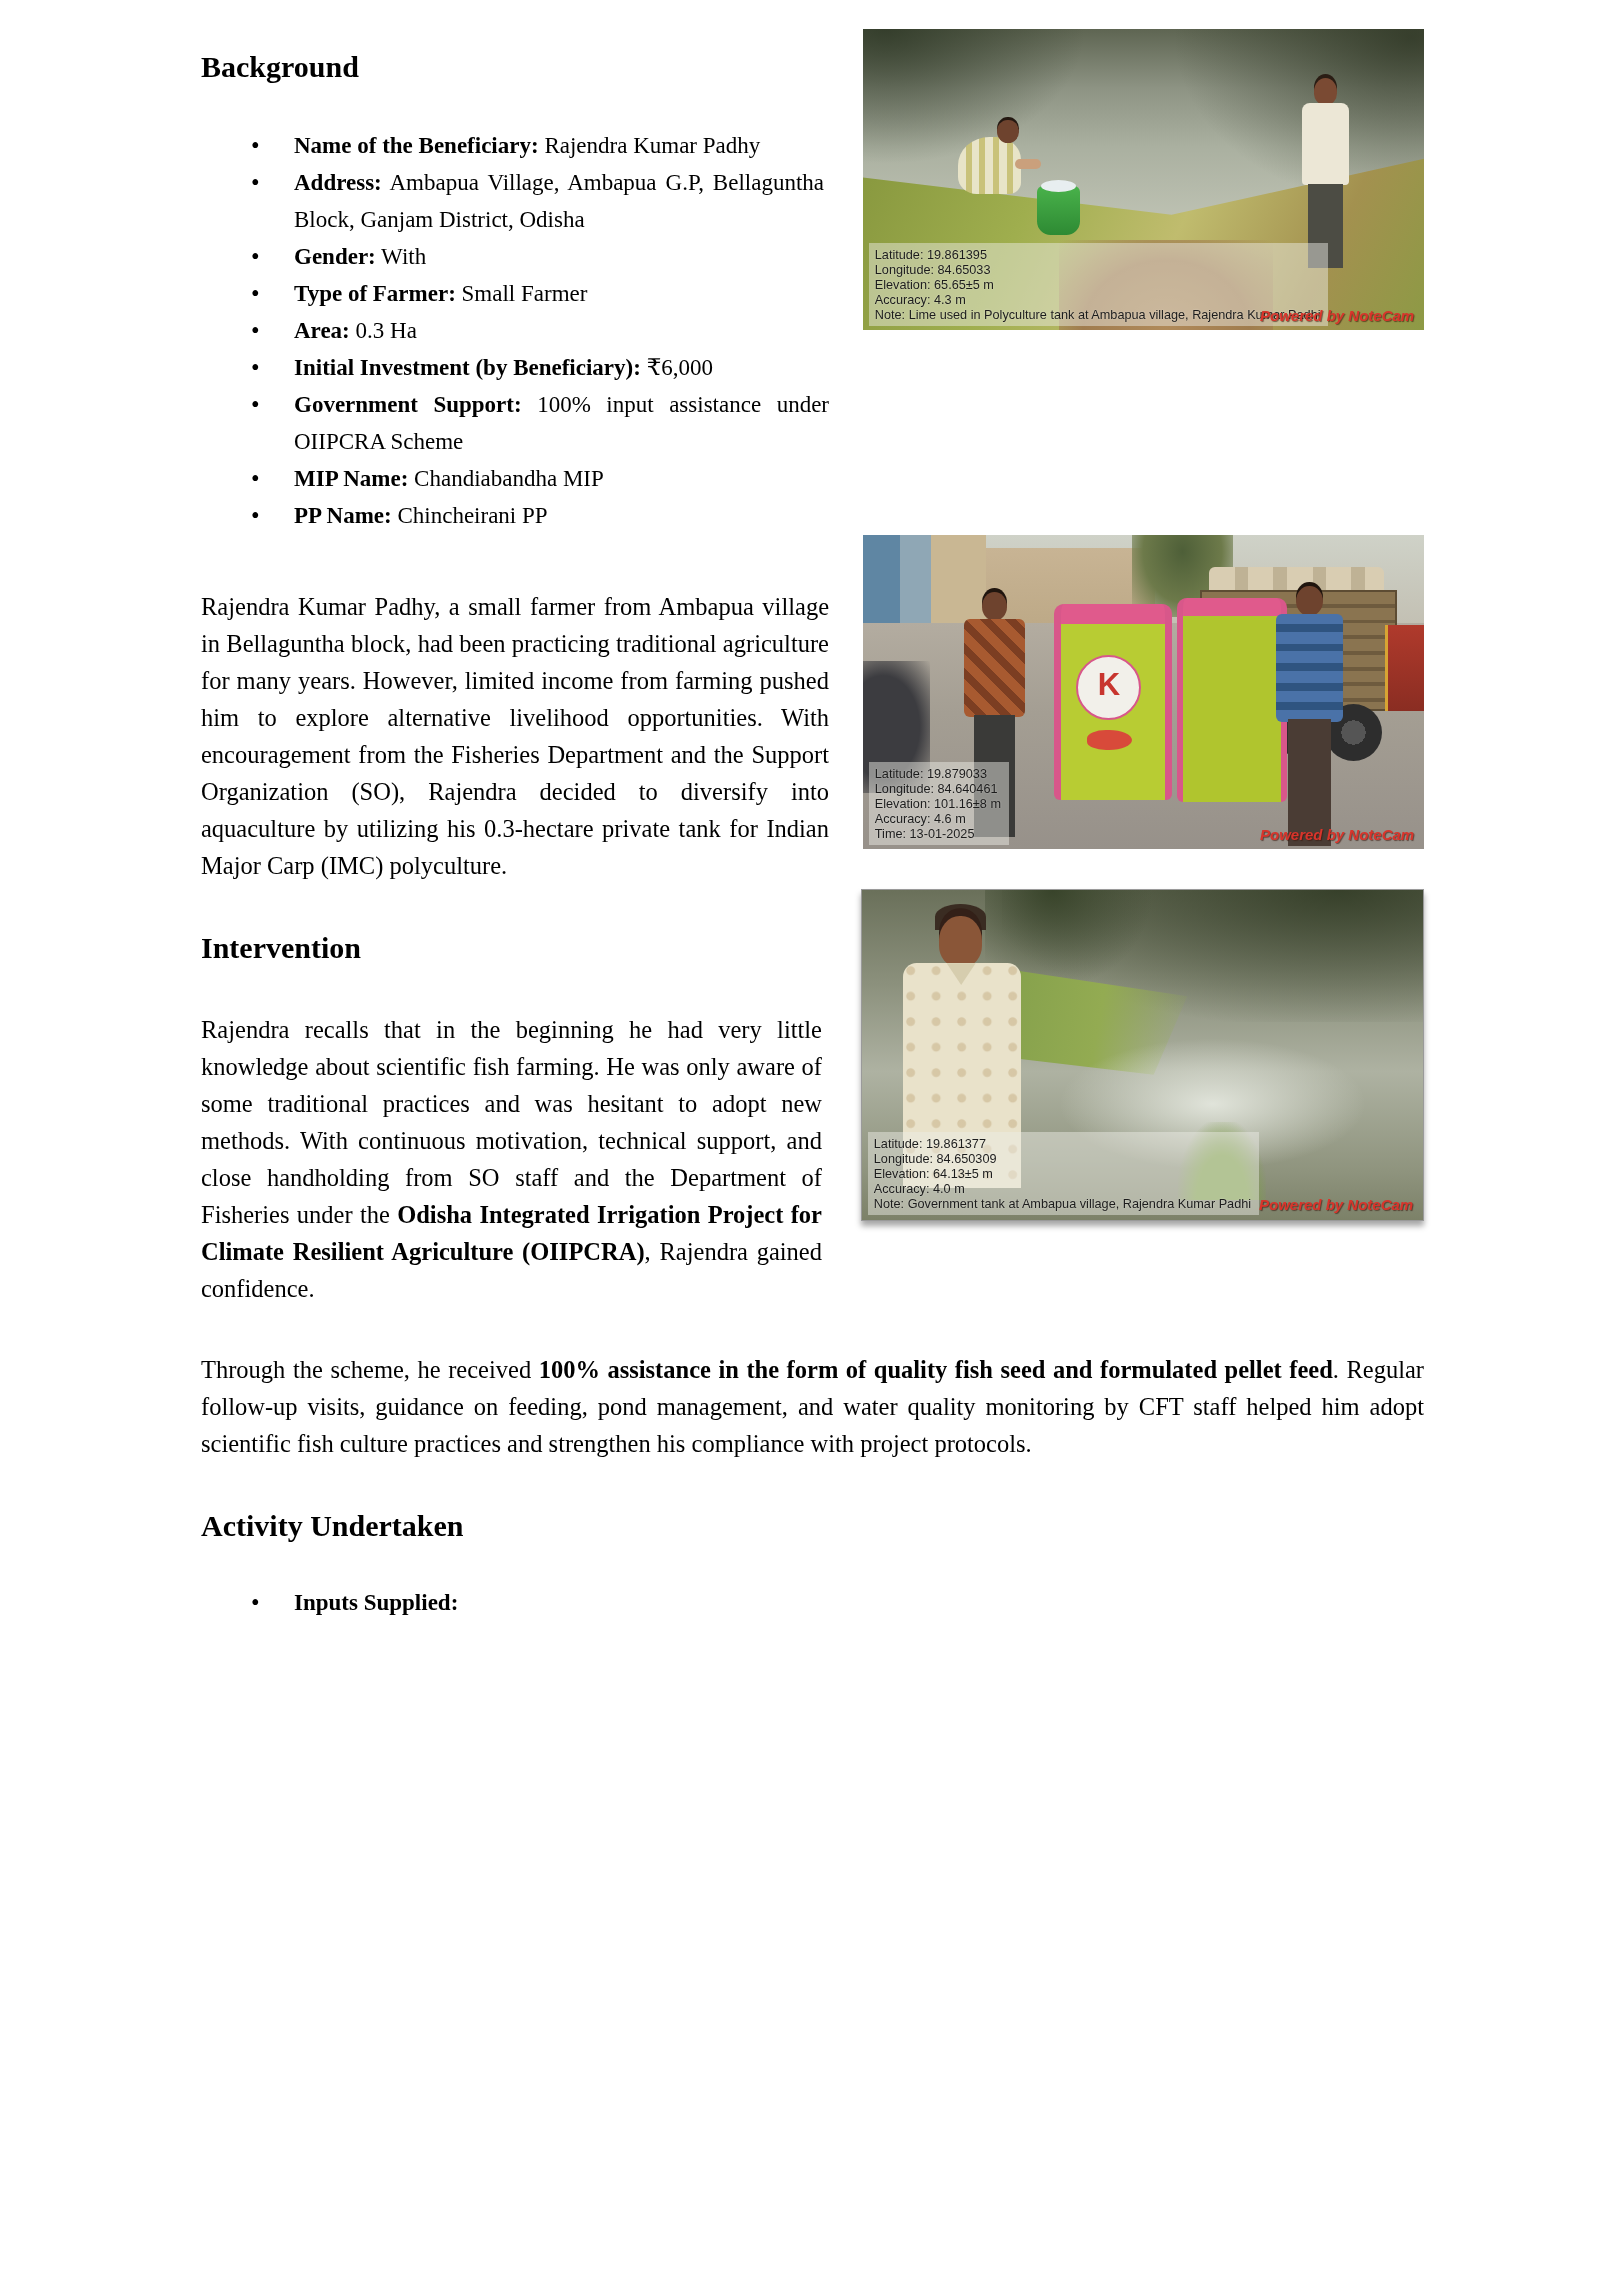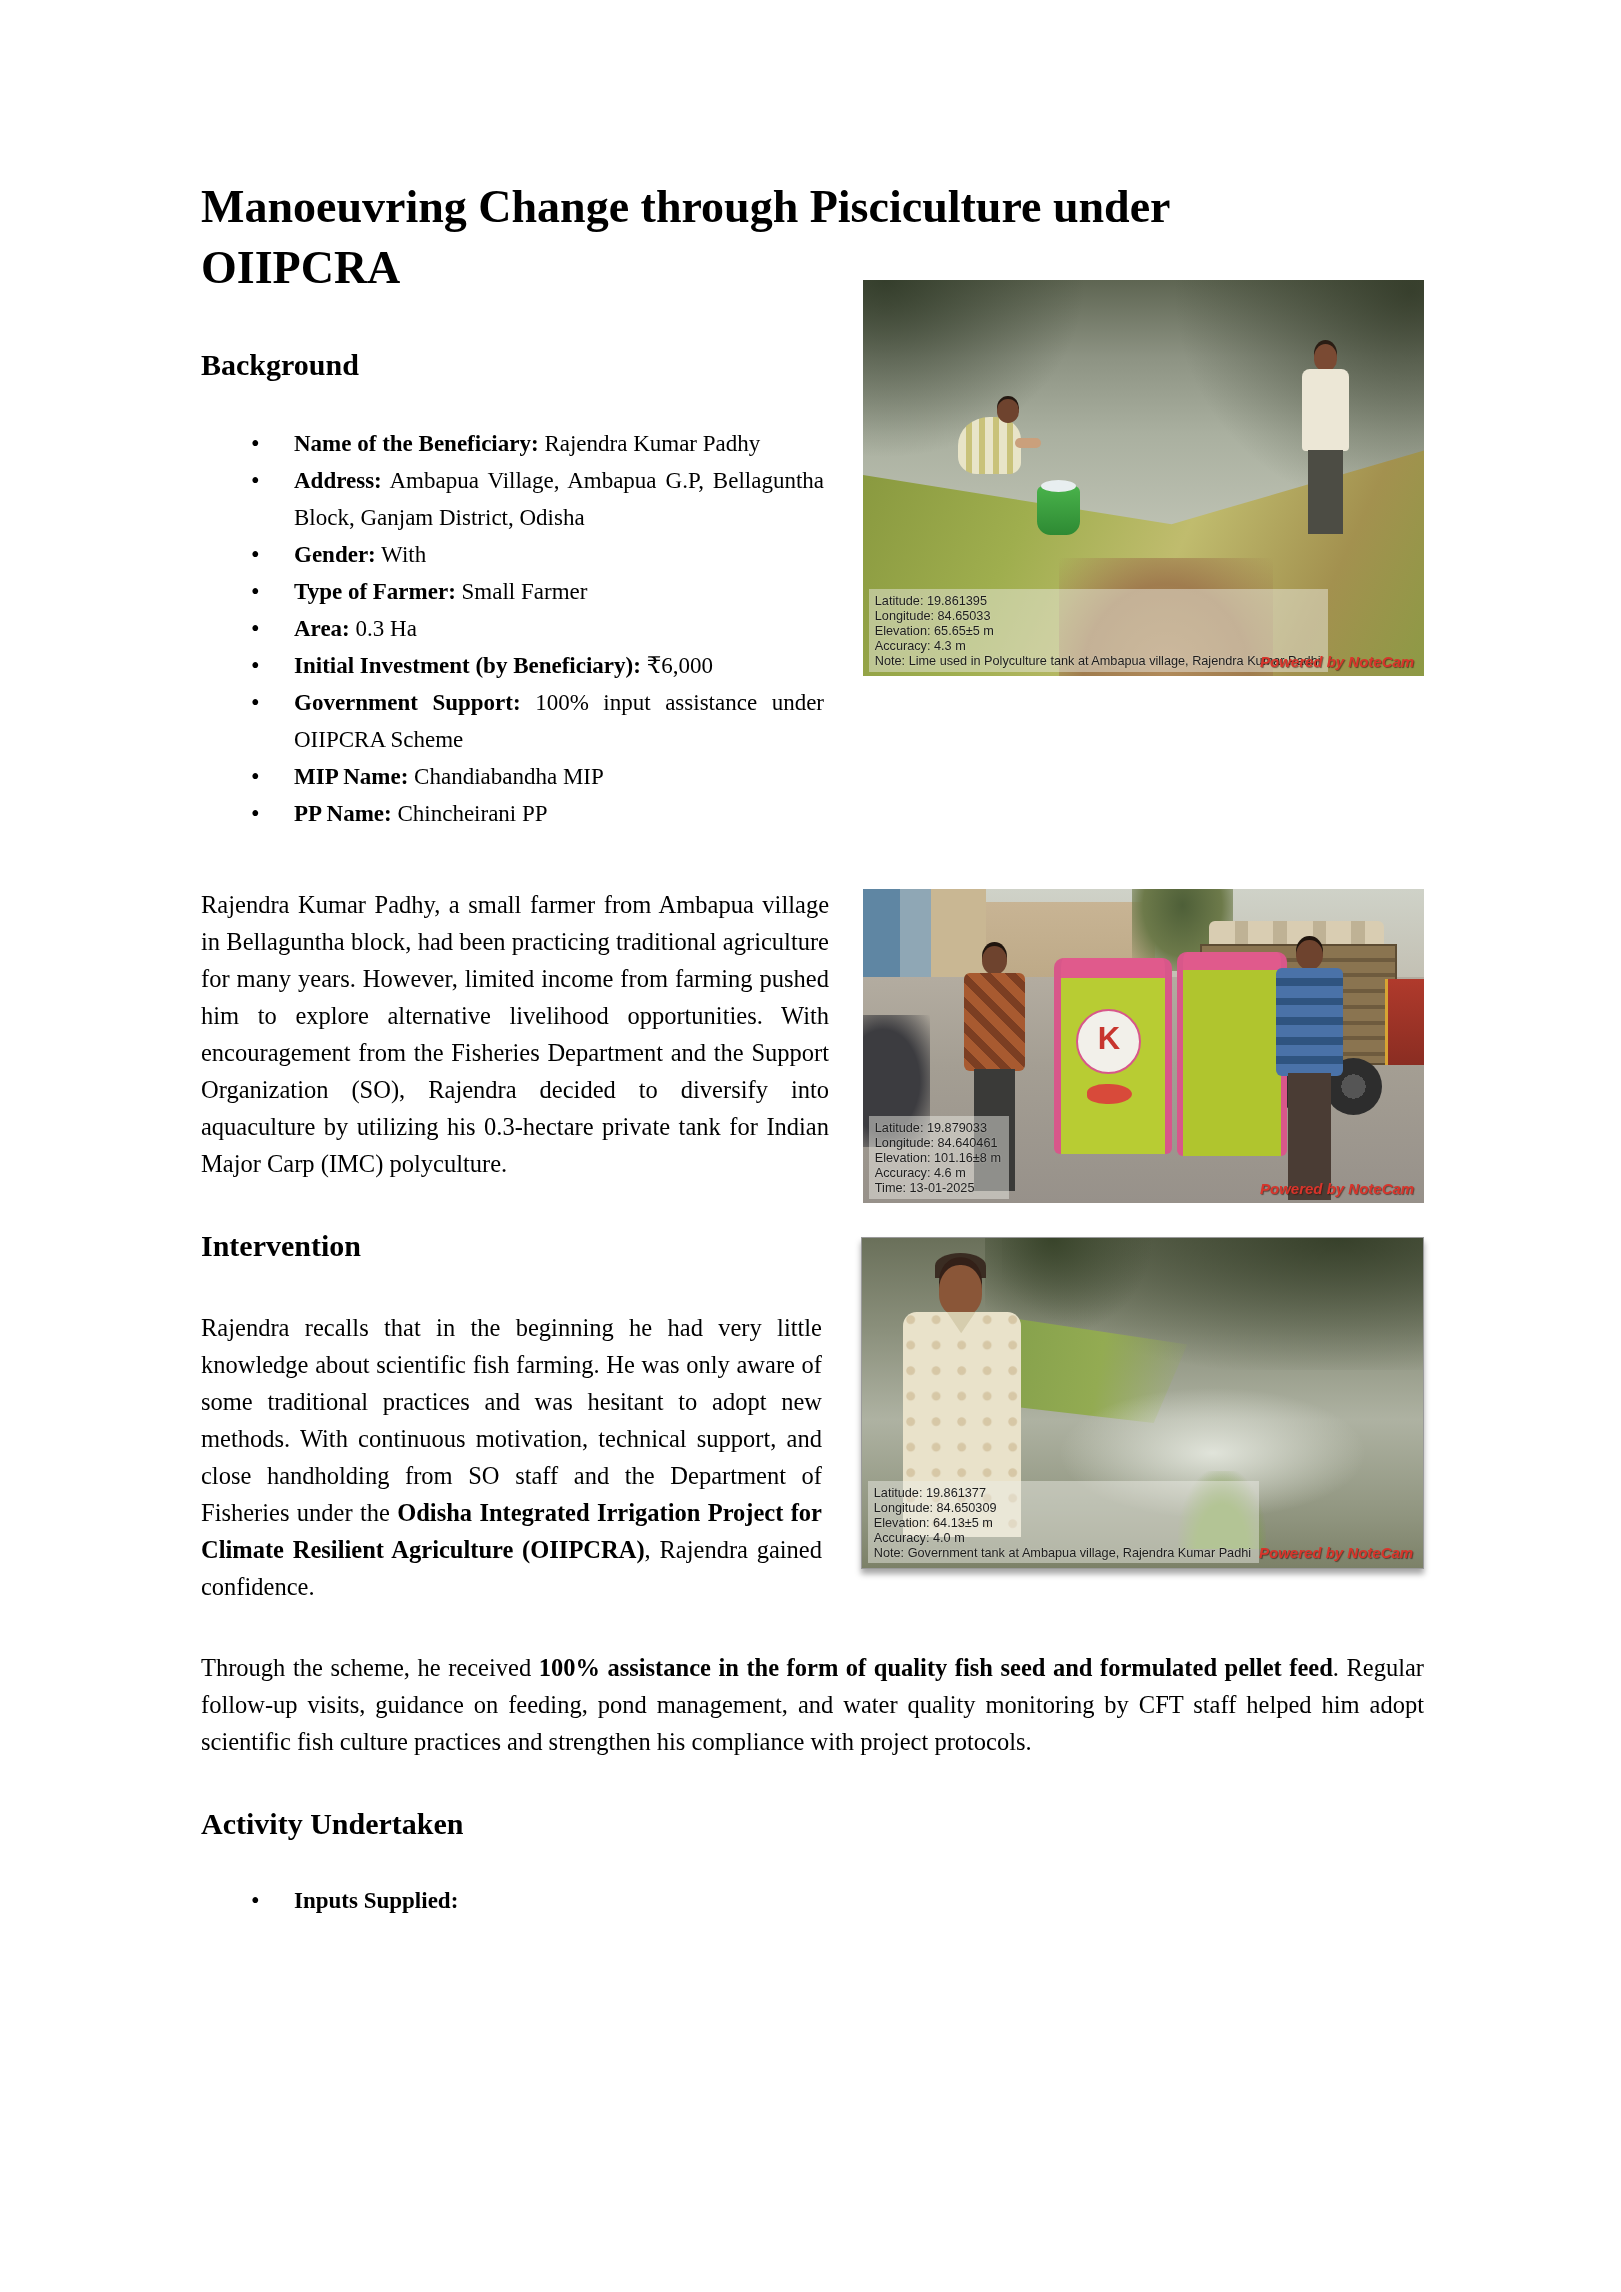--- a/index.html
+++ b/index.html
@@ -58,21 +58,21 @@
 
   
   .photo {
     float: right;
     clear: right;
     width: 561px;
     position: relative;
     overflow: hidden;
     background: #889080;
   }
-  .photo-1 { height: 396px; margin: -17.6px 0 16px 39px; }
+  .photo-1 { height: 301px; margin: -17.6px 0 8px 39px; }
   .photo-2 { height: 314px; margin: 197px 0 29px 34px; text-decoration: underline; }
   .photo-3 { height: 330px; margin: 4.9px 0 24.5px 39px; border: 1px solid #9a9a9a; box-shadow: 0 4.9px 5.9px rgba(0,0,0,0.35); }
 
   .layer { position: absolute; }
 
   
   .p1-water { inset: 0 0 35% 0; background: linear-gradient(180deg,#5e6552 0%, #8d9383 30%, #aab0a0 60%, #bfc3b4 100%); }
   .p1-reflect-l { left:0; top:0; width:40%; height:45%; background: radial-gradient(ellipse at 10% 0%, rgba(42,52,34,0.8), rgba(42,52,34,0) 70%); }
   .p1-reflect-r { right:0; top:0; width:45%; height:60%; background: radial-gradient(ellipse at 95% 5%, rgba(40,48,30,0.75), rgba(40,48,30,0) 70%); }
   .p1-bank { left:0; bottom:0; width:100%; height:62%;
@@ -160,21 +160,20 @@
     color: #d9342b;
     text-shadow: 1px 1px 1px rgba(60,20,10,0.6);
   }
 </style>
 </head>
 <body>
 
 <div id="page">
   <div class="content">
 
-    <h1 class="doc-title">Manoeuvring Change through Pisciculture under OIIPCRA</h1>
 
     <div class="photo photo-1">
       <div class="layer p1-water"></div>
       <div class="layer p1-reflect-l"></div>
       <div class="layer p1-reflect-r"></div>
       <div class="layer p1-bank"></div>
       <div class="layer p1-dirt"></div>
       <div class="layer p1-croucher">
         <div class="body"></div>
           <div class="head2"></div>

